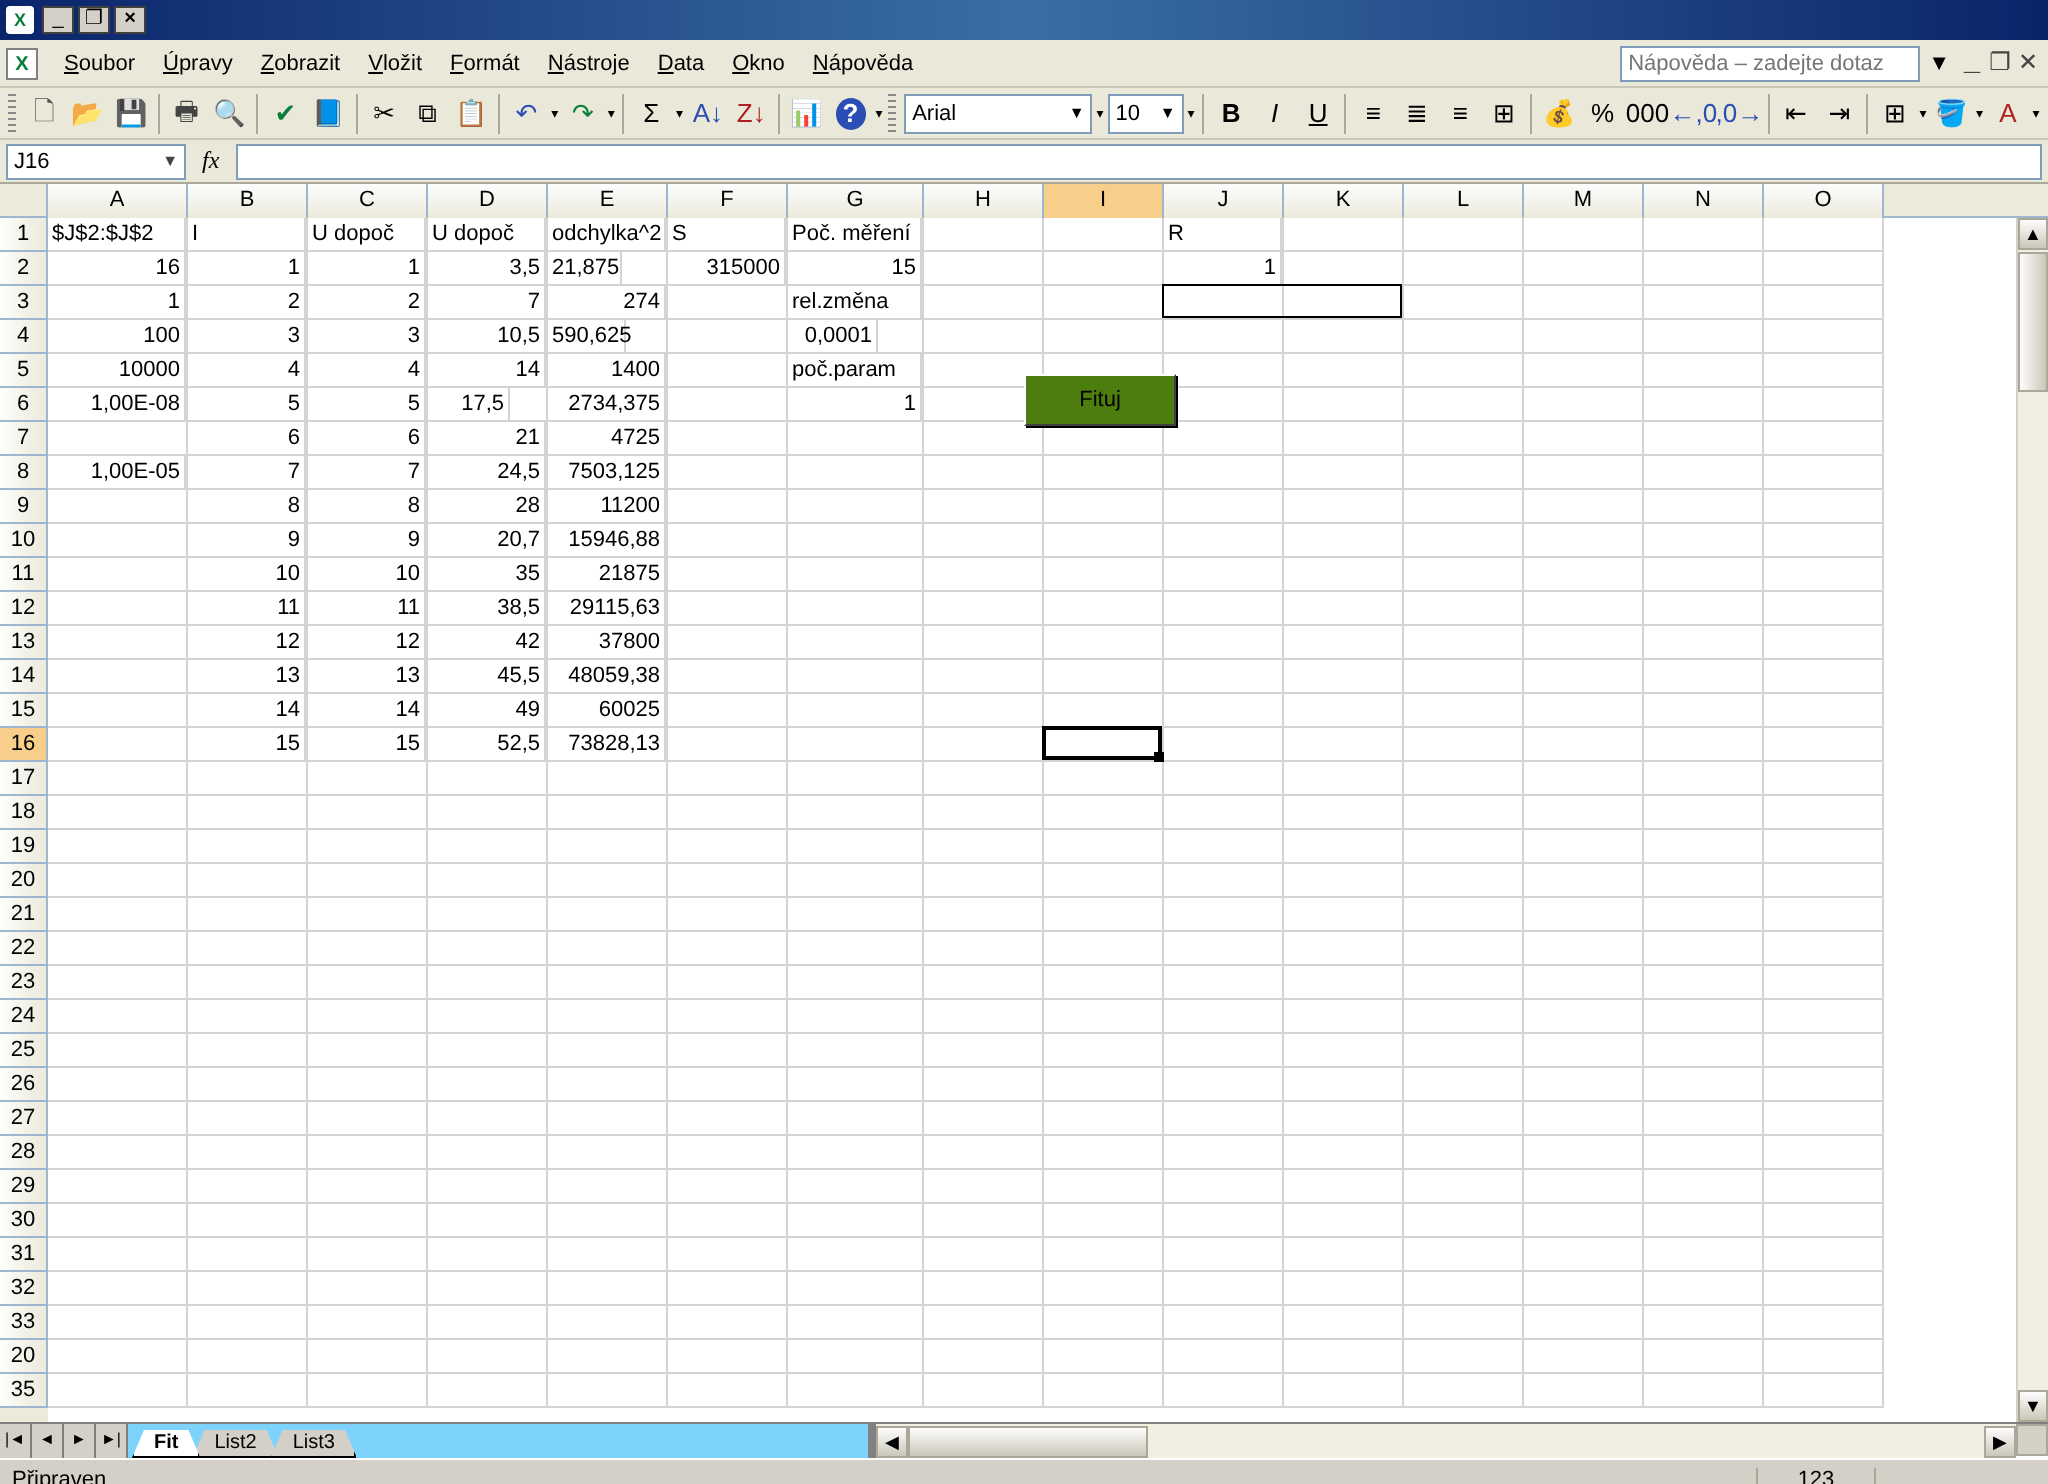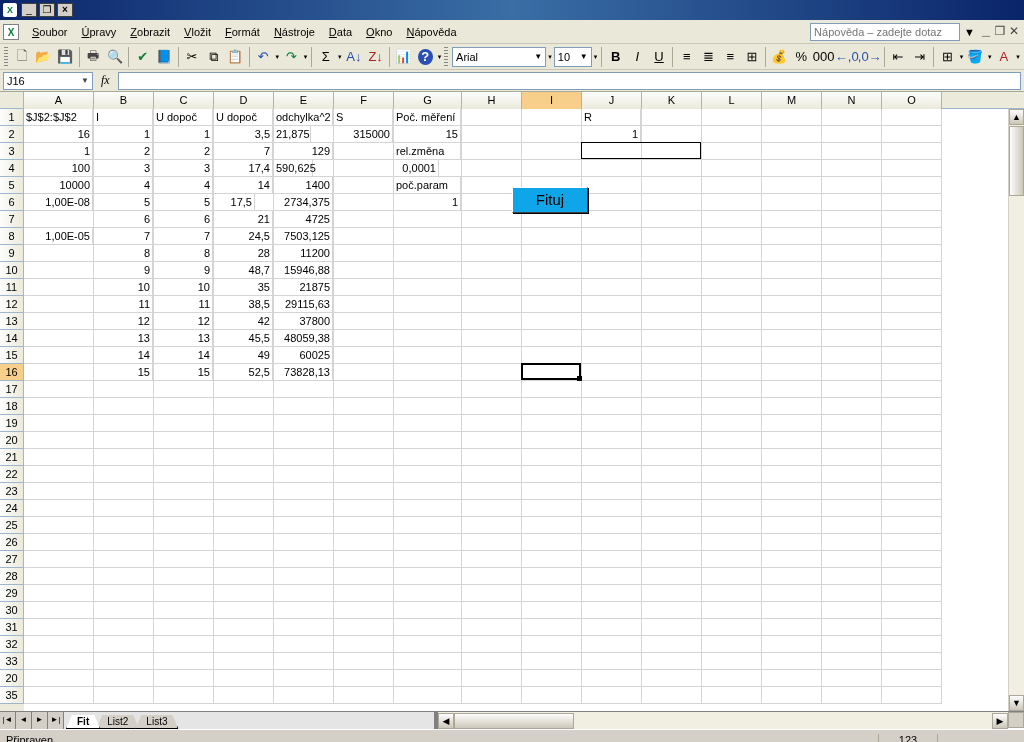--- a/index.html
+++ b/index.html
@@ -48,31 +48,31 @@
   .row-headers { width: 24px; background: #ebeadb; }
   .row-header { height: 17px; background: linear-gradient(to right,#fdfdfd,#ebeadb); border-right: 1px solid #9eb6ce; border-bottom: 1px solid #9eb6ce; text-align: center; line-height: 17px; font-size: 11px; cursor: pointer; }
   .row-header.sel { background: #f8cf8a; }
   .cells { position: relative; flex: 1; background: #fff; }
   .cell { position: absolute; height: 17px; border-right: 1px solid #d4d4d4; border-bottom: 1px solid #d4d4d4; line-height: 17px; padding: 0 2px; font-size: 11px; overflow: visible; white-space: nowrap; }
   .cell.num { text-align: right; }
   .gridline-h { position: absolute; left: 0; right: 0; height: 1px; background: #d4d4d4; }
   .gridline-v { position: absolute; top: 0; bottom: 0; width: 1px; background: #d4d4d4; }
   .sel-cell { position: absolute; border: 2px solid #000; pointer-events: none; }
   .sel-handle { position: absolute; width: 5px; height: 5px; background: #000; right: -3px; bottom: -3px; }
-  .fituj-btn { position: absolute; width: 76px; height: 26px; background: #0ea5e9; border-top: 1px solid #fff; border-left: 1px solid #fff; border-right: 1px solid #404040; border-bottom: 1px solid #404040; box-shadow: 1px 1px 0 #000; text-align: center; line-height: 24px; cursor: pointer; font-size: 15px; }
+  .fituj-btn { position: absolute; width: 76px; height: 26px; background: #4d7c0f; border-top: 1px solid #fff; border-left: 1px solid #fff; border-right: 1px solid #404040; border-bottom: 1px solid #404040; box-shadow: 1px 1px 0 #000; text-align: center; line-height: 24px; cursor: pointer; font-size: 11px; }
   .vscroll { position: absolute; right: 0; top: 0; width: 16px; bottom: 0; background: #f1efe2; border-left: 1px solid #d4d0c8; }
   .vscroll .sbtn { height: 16px; background: linear-gradient(#fdfdfd,#cbc7b8); border: 1px solid #aca899; text-align: center; line-height: 14px; font-size: 9px; cursor: pointer; }
   .vscroll .thumb { position: absolute; top: 17px; left: 0; right: 0; height: 70px; background: linear-gradient(to right,#fdfdfd,#cbc7b8); border: 1px solid #aca899; cursor: pointer; }
   .vscroll .down { position: absolute; bottom: 0; left: 0; right: 0; }
   
   
   .sheetbar { height: 18px; background: #fff; border-top: 1px solid #808080; display: flex; align-items: stretch; }
   .sheetbar .navbtns { display: flex; background: #d4d0c8; }
   .sheetbar .navbtn { width: 16px; border-right: 1px solid #808080; text-align: center; line-height: 16px; font-size: 8px; cursor: pointer; }
-  .sheetbar .tabs { display: flex; align-items: flex-end; background: #e5e5e5; padding-left: 2px; flex: 0 0 auto; width: 370px; }
+  .sheetbar .tabs { display: flex; align-items: flex-end; background: #7dd3fc; padding-left: 2px; flex: 0 0 auto; width: 370px; }
   .sheetbar .tab { background: #fff; border: 1px solid #000; border-top: none; padding: 1px 10px; font-size: 10px; margin-right: -4px; clip-path: polygon(6px 0, calc(100% - 6px) 0, 100% 100%, 0 100%); cursor: pointer; color: #000; position: relative; }
   .sheetbar .tab.inactive { background: #d4d0c8; z-index: 0; }
   .sheetbar .tab.active { z-index: 2; font-weight: bold; }
   .sheetbar .hscroll { flex: 1; background: #f1efe2; display: flex; align-items: center; position: relative; border-left: 4px solid #808080; }
   .sheetbar .hscroll .sbtn { width: 16px; height: 16px; background: linear-gradient(#fdfdfd,#cbc7b8); border: 1px solid #aca899; text-align: center; line-height: 14px; font-size: 9px; cursor: pointer; }
   .sheetbar .hscroll .track { flex: 1; height: 16px; position: relative; }
   .sheetbar .hscroll .hthumb { position: absolute; left: 0; width: 120px; top: 0; bottom: 0; background: linear-gradient(#fdfdfd,#cbc7b8); border: 1px solid #aca899; cursor: pointer; }
   .sheetbar .corner { width: 16px; height: 16px; background: #d4d0c8; border: 1px solid #aca899; }
   
   .statusbar { height: 20px; background: #d4d0c8; border-top: 1px solid #fff; display: flex; align-items: center; padding: 0 6px; font-size: 11px; }
@@ -317,26 +317,26 @@
         <div class="cell num" style="left: 130px; top: 17px; width: 59px;">1</div>
         <div class="cell num" style="left: 190px; top: 17px; width: 59px;">3,5</div>
         <div class="cell num" style="left: 250px; top: 17px; width: 37px;">21,875</div>
         <div class="cell num" style="left: 310px; top: 17px; width: 59px;">315000</div>
         <div class="cell num" style="left: 370px; top: 17px; width: 67px;">15</div>
         <div class="cell num" style="left: 558px; top: 17px; width: 59px;">1</div>
         <div class="cell num" style="left: 0px; top: 34px; width: 69px;">1</div>
         <div class="cell num" style="left: 70px; top: 34px; width: 59px;">2</div>
         <div class="cell num" style="left: 130px; top: 34px; width: 59px;">2</div>
         <div class="cell num" style="left: 190px; top: 34px; width: 59px;">7</div>
-        <div class="cell num" style="left: 250px; top: 34px; width: 59px;">129</div>
+        <div class="cell num" style="left: 250px; top: 34px; width: 59px;">274</div>
         <div class="cell" style="left: 370px; top: 34px; width: 67px;">rel.změna</div>
         <div class="cell num" style="left: 0px; top: 51px; width: 69px;">100</div>
         <div class="cell num" style="left: 70px; top: 51px; width: 59px;">3</div>
         <div class="cell num" style="left: 130px; top: 51px; width: 59px;">3</div>
-        <div class="cell num" style="left: 190px; top: 51px; width: 59px;">17,4</div>
+        <div class="cell num" style="left: 190px; top: 51px; width: 59px;">10,5</div>
         <div class="cell num" style="left: 250px; top: 51px; width: 39px;">590,625</div>
         <div class="cell num" style="left: 348px; top: 51px; width: 67px;">0,0001</div>
         <div class="cell num" style="left: 0px; top: 68px; width: 69px;">10000</div>
         <div class="cell num" style="left: 70px; top: 68px; width: 59px;">4</div>
         <div class="cell num" style="left: 130px; top: 68px; width: 59px;">4</div>
         <div class="cell num" style="left: 190px; top: 68px; width: 59px;">14</div>
         <div class="cell num" style="left: 250px; top: 68px; width: 59px;">1400</div>
         <div class="cell" style="left: 370px; top: 68px; width: 67px;">poč.param</div>
         <div class="cell num" style="left: 0px; top: 85px; width: 69px;">1,00E-08</div>
         <div class="cell num" style="left: 70px; top: 85px; width: 59px;">5</div>
@@ -352,21 +352,21 @@
         <div class="cell num" style="left: 70px; top: 119px; width: 59px;">7</div>
         <div class="cell num" style="left: 130px; top: 119px; width: 59px;">7</div>
         <div class="cell num" style="left: 190px; top: 119px; width: 59px;">24,5</div>
         <div class="cell num" style="left: 250px; top: 119px; width: 59px;">7503,125</div>
         <div class="cell num" style="left: 70px; top: 136px; width: 59px;">8</div>
         <div class="cell num" style="left: 130px; top: 136px; width: 59px;">8</div>
         <div class="cell num" style="left: 190px; top: 136px; width: 59px;">28</div>
         <div class="cell num" style="left: 250px; top: 136px; width: 59px;">11200</div>
         <div class="cell num" style="left: 70px; top: 153px; width: 59px;">9</div>
         <div class="cell num" style="left: 130px; top: 153px; width: 59px;">9</div>
-        <div class="cell num" style="left: 190px; top: 153px; width: 59px;">48,7</div>
+        <div class="cell num" style="left: 190px; top: 153px; width: 59px;">20,7</div>
         <div class="cell num" style="left: 250px; top: 153px; width: 59px;">15946,88</div>
         <div class="cell num" style="left: 70px; top: 170px; width: 59px;">10</div>
         <div class="cell num" style="left: 130px; top: 170px; width: 59px;">10</div>
         <div class="cell num" style="left: 190px; top: 170px; width: 59px;">35</div>
         <div class="cell num" style="left: 250px; top: 170px; width: 59px;">21875</div>
         <div class="cell num" style="left: 70px; top: 187px; width: 59px;">11</div>
         <div class="cell num" style="left: 130px; top: 187px; width: 59px;">11</div>
         <div class="cell num" style="left: 190px; top: 187px; width: 59px;">38,5</div>
         <div class="cell num" style="left: 250px; top: 187px; width: 59px;">29115,63</div>
         <div class="cell num" style="left: 70px; top: 204px; width: 59px;">12</div>

